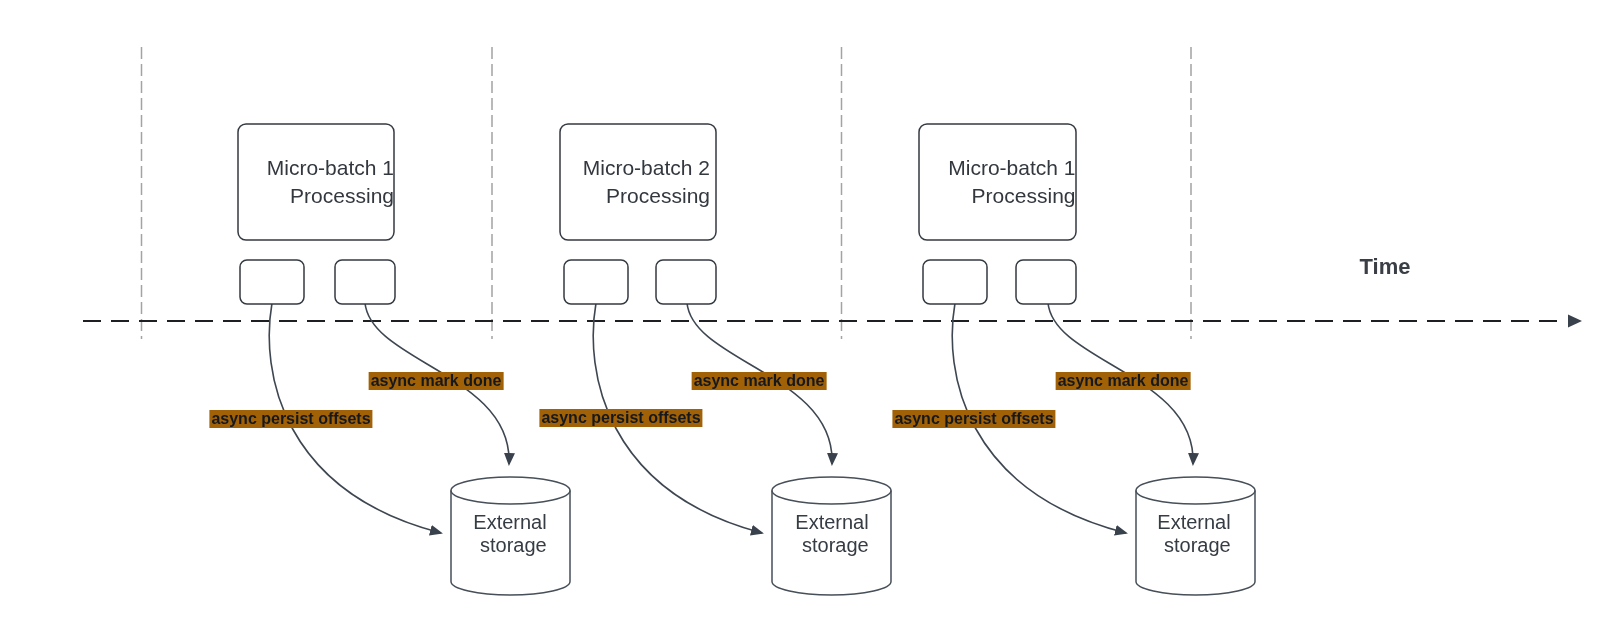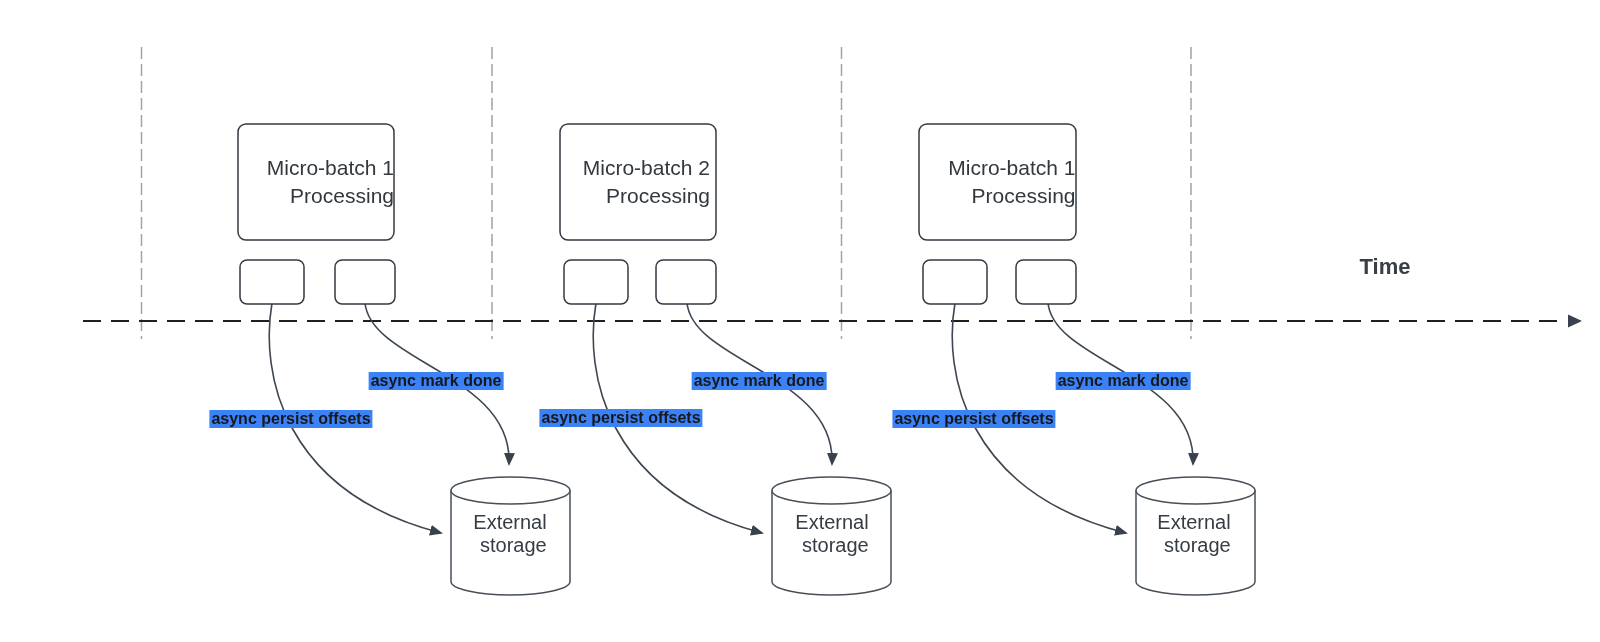--- a/index.html
+++ b/index.html
@@ -20,21 +20,21 @@
   }
   .batch-title {
     font-size: 21px;
     line-height: 28px;
     color: #33383f;
   }
   .flow-label {
     font-size: 16px;
     font-weight: bold;
     color: #15181d;
-    background: #3b82f6;
+    background: #a16207;
     padding: 0 2px;
     white-space: nowrap;
   }
   .storage-label {
     font-size: 20px;
     line-height: 23px;
     color: #363c44;
   }
   .time-label {
     font-size: 22px;

